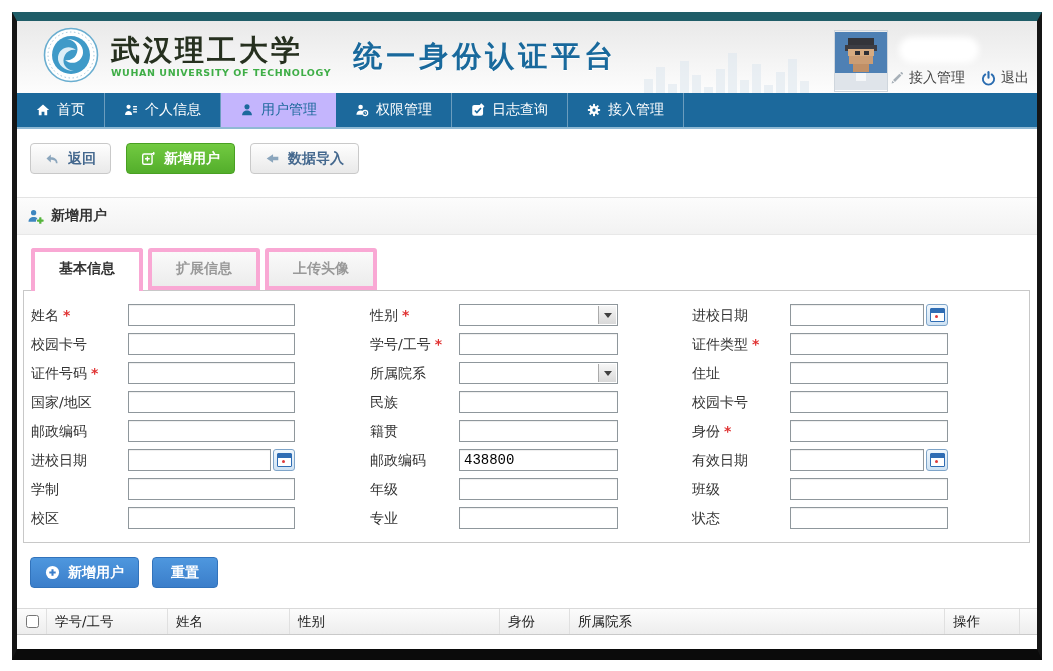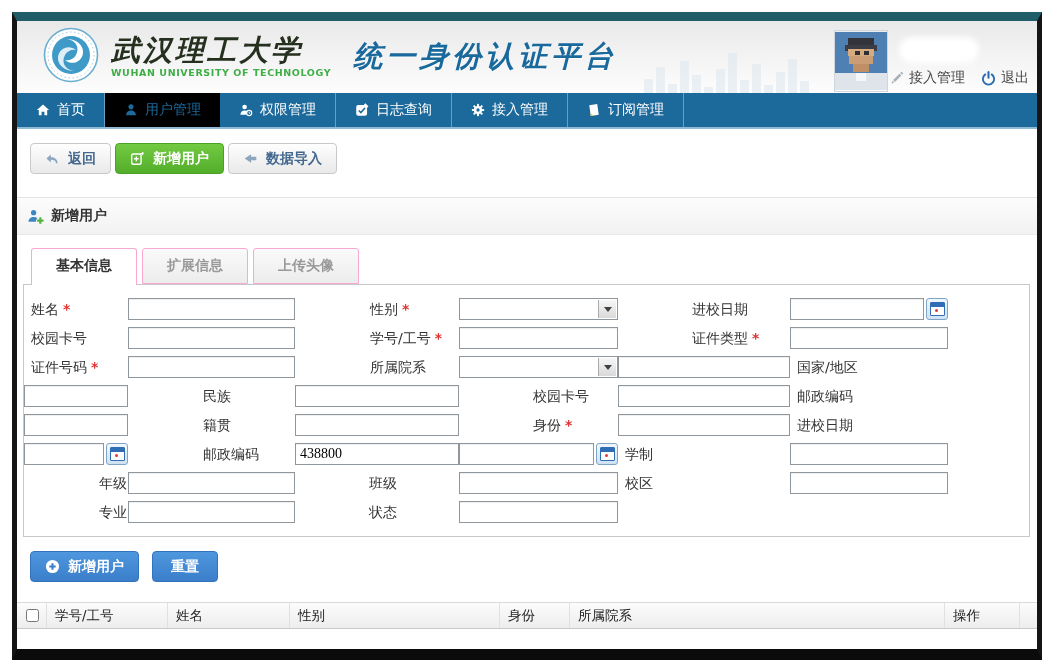--- a/index.html
+++ b/index.html
@@ -5,67 +5,67 @@
   html,body{margin:0;padding:0;width:1053px;height:671px;background:#fff;overflow:hidden;
     font-family:"DejaVu Sans","Liberation Sans",sans-serif;}
   .window{position:relative;width:1020px;height:628px;margin:12px 0 0 12px;background:#fff;
     border-top:9px solid #1f5d68;border-left:5px solid #151515;border-right:5px solid #151515;
     border-bottom:11px solid #0b0b0b;overflow:hidden;}
   
   .hdr{position:relative;height:72px;background:linear-gradient(#e9e9e9,#fdfdfd);overflow:hidden;}
   .hdr-left{position:absolute;left:26px;top:6px;display:flex;align-items:center;}
   .logo{flex:0 0 auto;}
   .uni{margin-left:12px;}
-  .u-cn{font-family:"DejaVu Serif","Liberation Serif",serif;font-style:italic;font-weight:bold;
+  .u-cn{font-family:"DejaVu Serif","Liberation Serif",serif;font-weight:bold;
     font-size:29px;color:#26301f;letter-spacing:3px;line-height:34px;}
   .u-en{font-size:9.5px;font-weight:bold;color:#3fae47;letter-spacing:.6px;}
   .plat{margin-left:22px;align-self:center;font-size:29px;font-weight:bold;color:#19699c;
-    letter-spacing:4px;text-shadow:0 1px 0 rgba(255,255,255,.9);padding-top:4px;font-style:italic;}
+    letter-spacing:4px;text-shadow:0 1px 0 rgba(255,255,255,.9);padding-top:4px;}
   .skyline{position:absolute;bottom:0;right:228px;display:flex;align-items:flex-end;gap:3px;opacity:.55;}
   .skyline i{display:block;width:9px;background:#dde7ef;}
   .skyline i:nth-child(1){height:14px}.skyline i:nth-child(2){height:26px}.skyline i:nth-child(3){height:9px}
   .skyline i:nth-child(4){height:32px}.skyline i:nth-child(5){height:18px}.skyline i:nth-child(6){height:6px}
   .skyline i:nth-child(7){height:24px}.skyline i:nth-child(8){height:40px}.skyline i:nth-child(9){height:13px}
   .skyline i:nth-child(10){height:29px}.skyline i:nth-child(11){height:8px}.skyline i:nth-child(12){height:21px}
   .skyline i:nth-child(13){height:34px}.skyline i:nth-child(14){height:12px}
   .avatar{position:absolute;right:150px;top:10px;width:52px;height:60px;box-shadow:0 0 0 1px #cfd6dd;}
   .blob{position:absolute;right:58px;top:16px;width:80px;height:26px;background:#fff;border-radius:13px;filter:blur(3px);}
   .hdr-links{position:absolute;right:8px;bottom:6px;display:flex;align-items:center;gap:16px;}
   .hdr-link{display:inline-flex;align-items:center;gap:5px;font-size:14px;color:#444;cursor:pointer;}
   
   .nav{height:34px;background:#1c699c;display:flex;border-bottom:2px solid #8fb9d4;color:#fff;}
   .nav-item{display:flex;align-items:center;gap:7px;padding:0 19px;font-size:14px;cursor:pointer;
     border-right:1px solid rgba(255,255,255,.35);}
-  .nav-item.active{background:#000000;color:#1c699c;border-right:none;}
+  .nav-item.active{background:#c4b5fd;color:#1c699c;border-right:none;}
   .nav-ic{display:inline-flex;}
   
-  .toolbar{display:flex;gap:4px;padding:14px 0 23px 13px;}
+  .toolbar{display:flex;gap:15px;padding:14px 0 23px 13px;}
   .btn{display:inline-flex;align-items:center;gap:8px;height:31px;padding:0 14px;border-radius:4px;
     font-size:14px;font-weight:bold;cursor:pointer;box-sizing:border-box;}
   .btn-light{background:linear-gradient(#fefefe,#e9e9e9);border:1px solid #c9c9c9;color:#44688e;}
   .btn-green{background:linear-gradient(#72ca41,#53ae2b);border:1px solid #49a022;color:#fff;}
   .divider{border-top:1px solid #e3e3e3;}
   
   .panel-hd{height:36px;display:flex;align-items:center;gap:7px;padding-left:10px;
     background:linear-gradient(#fcfcfc,#f2f2f2);border-bottom:1px solid #e8e8e8;
     font-size:14px;font-weight:bold;color:#333;}
   .tabs{position:relative;z-index:2;display:flex;gap:5px;margin:13px 0 0 14px;}
-  .tab{padding:8px 24px 8px;border:1px solid #f9a8d4;border-radius:3px 3px 0 0;font-size:14px;
+  .tab{padding:8px 24px 8px;border:4px solid #f9a8d4;border-radius:3px 3px 0 0;font-size:14px;
     font-weight:bold;color:#999;background:linear-gradient(#fafafa,#ececec);cursor:pointer;}
   .tab.active{color:#333;background:#fff;border-bottom:none;padding-bottom:9px;margin-bottom:-1px;}
   .form-box{position:relative;z-index:1;margin:0 7px 0 6px;border:1px solid #c8c8c8;background:#fff;}
   .form-grid{display:grid;grid-template-columns:104px 167px 164px 159px 172px 158px;
     row-gap:7px;padding:13px 0;}
   .f-label{font-size:14px;color:#333;line-height:22px;white-space:nowrap;box-sizing:border-box;}
   .p0{padding-left:7px}.p1{padding-left:75px}.p2{padding-left:74px}
   .req{color:#e03131;font-weight:bold;margin-left:4px;}
   .f-cell{height:22px;display:flex;}
   .f-input{flex:1;min-width:0;height:22px;box-sizing:border-box;border:1px solid #8f979c;
     box-shadow:inset 0 1px 1px rgba(0,0,0,.07);font-size:14px;padding:0 4px;
-    font-family:Liberation Serif, serif;}
+    font-family:Liberation Mono, monospace;}
   .sel{flex:1;position:relative;border:1px solid #8f979c;background:#fff;box-sizing:border-box;cursor:pointer;}
   .sel-btn{position:absolute;top:1px;right:1px;bottom:1px;width:17px;
     background:linear-gradient(#f7f7f7,#d9d9d9);border-left:1px solid #ababab;
     display:flex;align-items:center;justify-content:center;}
   .caret{width:0;height:0;border-left:4px solid transparent;border-right:4px solid transparent;
     border-top:5px solid #404040;}
   .cal-btn{width:22px;height:22px;margin-left:2px;padding:0;border:1px solid #7ea4c8;border-radius:3px;
     background:linear-gradient(#f0f7fd,#cfe2f3);display:flex;align-items:center;justify-content:center;cursor:pointer;}
   .cal{width:13px;height:12px;background:#fff;border:1px solid #2f6db4;position:relative;border-radius:1px;}
   .cal::before{content:"";position:absolute;left:0;right:0;top:0;height:4px;background:#2f6db4;}
@@ -157,20 +157,34 @@
 
   <div class="nav" id="nav">
       <div class="nav-item">
         <span class="nav-ic">
           <svg viewBox="0 0 16 16" width="14" height="14">
             <path fill="currentColor" d="M8 1.6 15 8h-2.2v6H9.6v-4H6.4v4H3.2V8H1z"></path>
           </svg>
         </span>
         <span>首页</span>
       </div>
+      <div class="nav-item">
+        <span class="nav-ic">
+          <svg viewBox="0 0 16 16" width="14" height="14">
+            <g fill="currentColor">
+              <circle cx="5.2" cy="4.4" r="2.4"></circle>
+              <path d="M1.2 13.6c0-3 1.8-4.6 4-4.6s4 1.6 4 4.6z"></path>
+              <rect x="10.4" y="3.4" width="4.4" height="1.5"></rect>
+              <rect x="10.4" y="6.4" width="4.4" height="1.5"></rect>
+              <rect x="10.4" y="9.4" width="4.4" height="1.5"></rect>
+            </g>
+          </svg>
+        </span>
+        <span>个人信息</span>
+      </div>
       <div class="nav-item active">
         <span class="nav-ic">
           <svg viewBox="0 0 16 16" width="14" height="14">
             <g fill="currentColor">
               <circle cx="8" cy="4.4" r="2.9"></circle>
               <path d="M2.4 14c0-3.6 2.5-5.5 5.6-5.5s5.6 1.9 5.6 5.5z"></path>
             </g>
           </svg>
         </span>
         <span>用户管理</span>
@@ -205,31 +219,20 @@
               <rect x="6.9" y="1" width="2.2" height="14"></rect>
               <rect x="6.9" y="1" width="2.2" height="14" transform="rotate(45 8 8)"></rect>
               <rect x="6.9" y="1" width="2.2" height="14" transform="rotate(90 8 8)"></rect>
               <rect x="6.9" y="1" width="2.2" height="14" transform="rotate(135 8 8)"></rect>
               <circle cx="8" cy="8" r="4.7"></circle>
             </g>
             <circle cx="8" cy="8" r="1.9" fill="#1c699c"></circle>
           </svg>
         </span>
         <span>接入管理</span>
-      </div>
-      <div class="nav-item">
-        <span class="nav-ic">
-          <svg viewBox="0 0 16 16" width="14" height="14">
-            <g transform="rotate(-8 8 8)">
-              <rect x="3.4" y="1.8" width="9.2" height="12.4" fill="currentColor"></rect>
-              <path d="M3.4 14.2h3l-3-3z" fill="#f2c240"></path>
-            </g>
-          </svg>
-        </span>
-        <span>订阅管理</span>
       </div>
     </div>
 
   <div class="toolbar">
     <span class="btn btn-light">
       <span style="display:inline-flex">
         <svg width="15" height="15" viewBox="0 0 16 16">
             <path fill="#8ba6bd" d="M13.4 13c0-4.6-3.4-6.4-7.2-6.4V3.8L1.6 8l4.6 4.2V9.4c3.2 0 5.4.8 5.4 3.6z"></path>
           </svg>
       </span>
@@ -317,20 +320,21 @@
           <input class="f-input" type="text" style="">
         </div>
         <div class="f-label p1"><span>所属院系</span></div>
         <div class="f-cell">
           <div class="sel">
             <span class="sel-btn">
               <i class="caret"></i>
             </span>
           </div>
         </div>
+        <div class="f-label p2"><span>住址</span></div>
         <div class="f-cell">
           <input class="f-input" type="text" style="">
         </div>
         <div class="f-label p0"><span>国家/地区</span></div>
         <div class="f-cell">
           <input class="f-input" type="text" style="">
         </div>
         <div class="f-label p1"><span>民族</span></div>
         <div class="f-cell">
           <input class="f-input" type="text" style="">
@@ -355,20 +359,21 @@
         <div class="f-cell">
           <input class="f-input" type="text" style="">
           <button class="cal-btn">
             <span class="cal"></span>
           </button>
         </div>
         <div class="f-label p1"><span>邮政编码</span></div>
         <div class="f-cell">
           <input class="f-input" type="text" value="438800" style="">
         </div>
+        <div class="f-label p2"><span>有效日期</span></div>
         <div class="f-cell">
           <input class="f-input" type="text" style="">
           <button class="cal-btn">
             <span class="cal"></span>
           </button>
         </div>
         <div class="f-label p0"><span>学制</span></div>
         <div class="f-cell">
           <input class="f-input" type="text" style="">
         </div>

